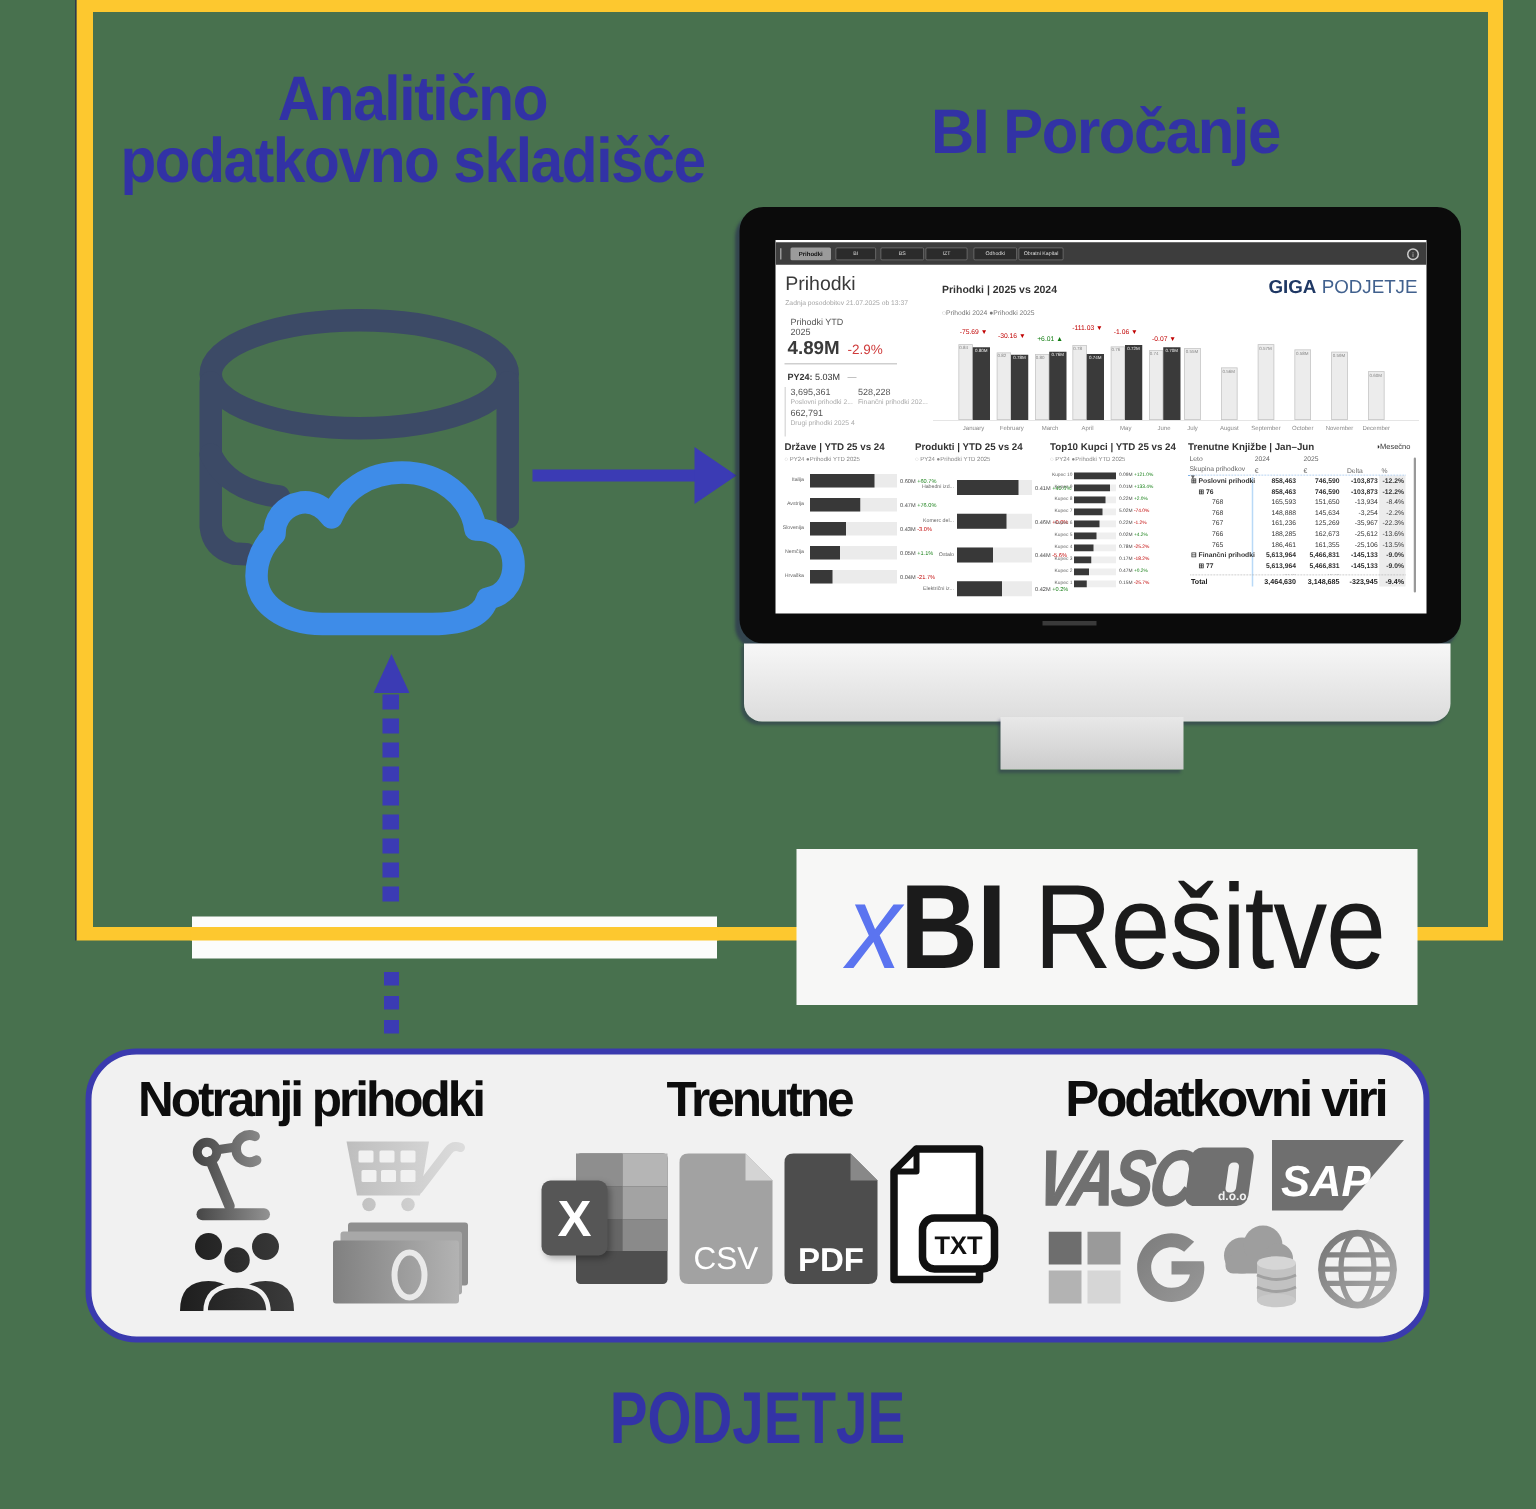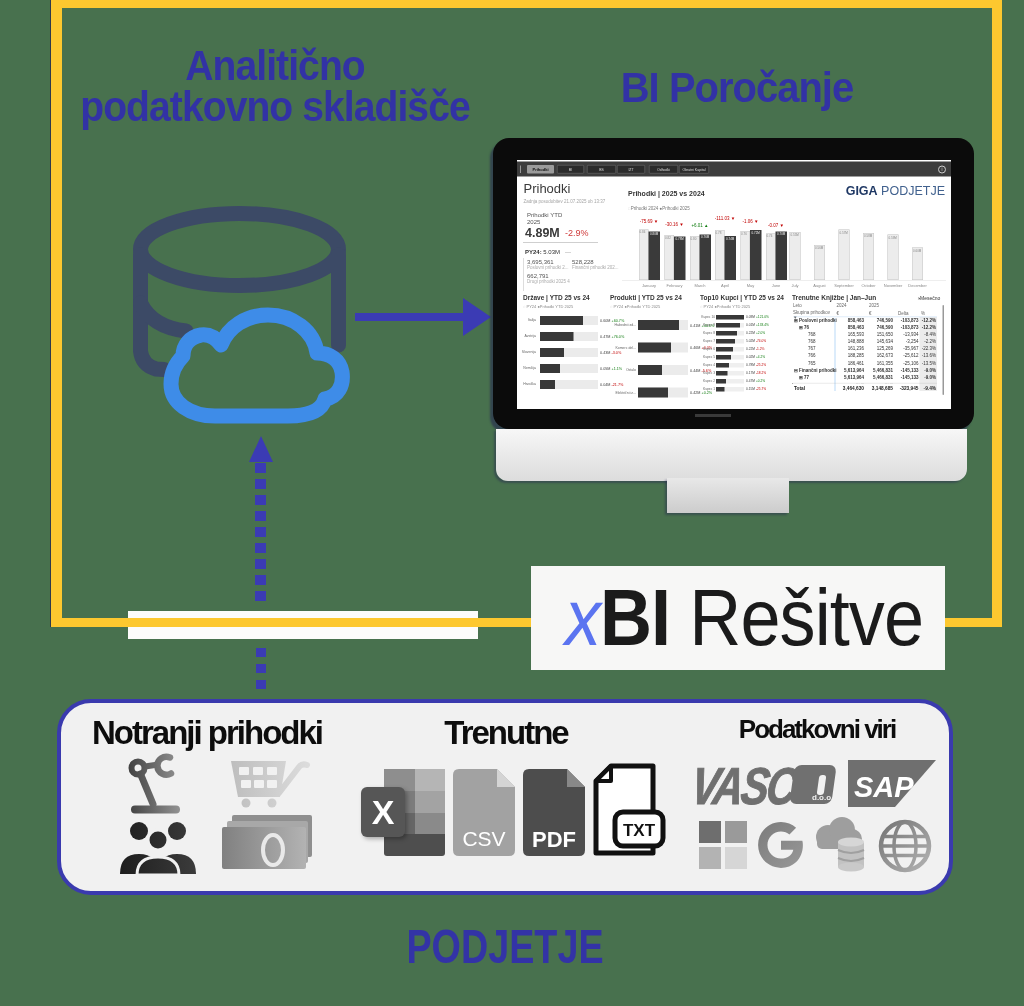--- a/index.html
+++ b/index.html
@@ -300,21 +300,21 @@
   </div>
 
 <div class="abs" style="left:800px;top:184px;width:145px;text-align:right;font-size:12.5px;">
  <b style="color:#1F3864;">GIGA</b> <span style="color:#41618E;">PODJETJE</span></div>
 <div class="abs" style="left:695px;top:414px;width:36px;height:3px;background:#3a3a3a;"></div>
 
 <div class="abs" style="left:57px;top:699px;width:896px;height:196px;background:#f1f1f1;
   border:4px solid #3A3AAE;border-radius:34px;box-sizing:border-box;"></div>
 <div class="abs" style="left:87px;top:714px;width:240px;text-align:center;font-weight:bold;font-size:33px;color:#0d0d0d;letter-spacing:-2px;">Notranji prihodki</div>
 <div class="abs" style="left:406px;top:714px;width:200px;text-align:center;font-weight:bold;font-size:33px;color:#0d0d0d;letter-spacing:-2px;">Trenutne</div>
-<div class="abs" style="left:697px;top:714px;width:240px;text-align:center;font-weight:bold;font-size:26px;color:#0d0d0d;letter-spacing:-2px;">Podatkovni viri</div>
+<div class="abs" style="left:697px;top:714px;width:240px;text-align:center;font-weight:bold;font-size:34px;color:#0d0d0d;letter-spacing:-2px;">Podatkovni viri</div>
 
 <svg class="abs" style="left:126px;top:752px;" width="58" height="64" viewBox="0 0 58 64">
  <defs>
       <linearGradient id="gr1" x1="0" y1="0" x2="58" y2="0" gradientUnits="userSpaceOnUse">
    <stop offset="0" stop-color="#3e3e3e"></stop>
         <stop offset="1" stop-color="#999999"></stop>
       </linearGradient>
     </defs>
  <g stroke="url(#gr1)" fill="none" stroke-linecap="round">
   <circle cx="12" cy="16" r="6.5" stroke-width="6"></circle>

